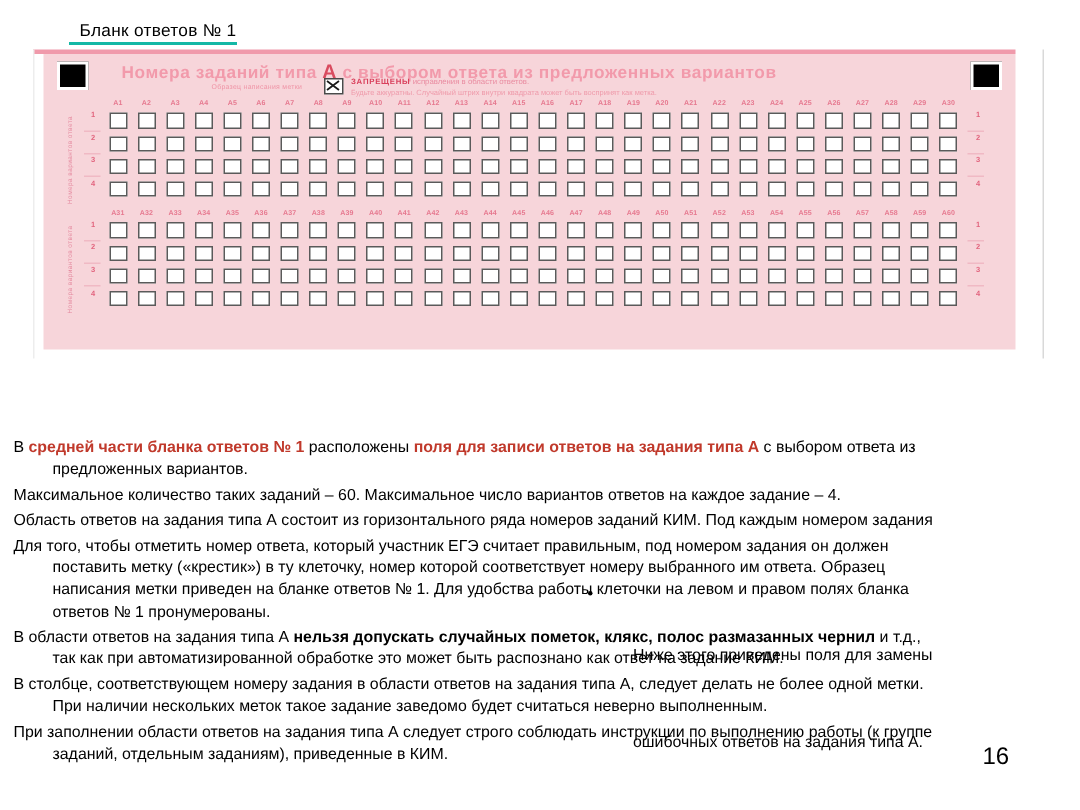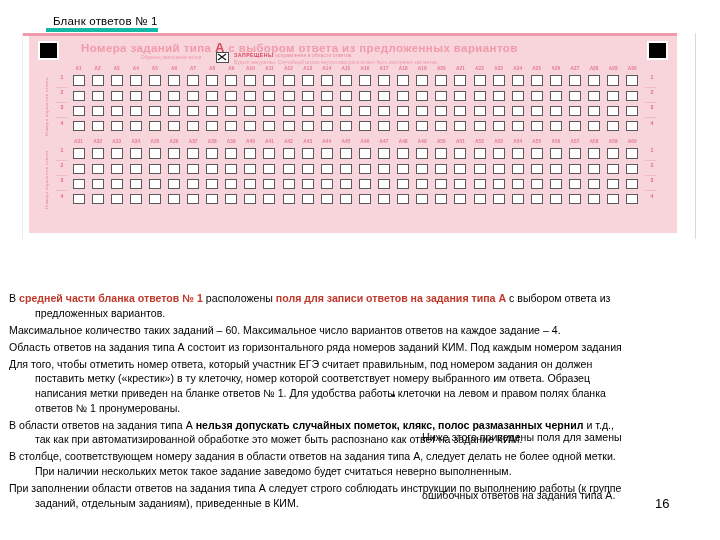--- a/index.html
+++ b/index.html
@@ -16,21 +16,21 @@
     background: #ffffff;
   }
 
   
   .slide-title {
     position: absolute;
     left: 46px; top: 15px;
     font-size: 11.5px;
     color: #000000;
     letter-spacing: 0.2px;
-    border-bottom: 4px solid #14b8a6;
+    border-bottom: 2px solid #14b8a6;
     padding-bottom: 1px;
     white-space: nowrap;
     padding-left: 7px;
   }
 
   
   .form-wrap {
     position: absolute;
     left: 22px; top: 33px;
     width: 675px; height: 206px;
@@ -208,21 +208,21 @@
     position: absolute;
     left: 392px; top: 394px;
     width: 3px; height: 3px;
     background: #000;
     border-radius: 50%;
   }
 
   .page-num {
     position: absolute;
     left: 655px; top: 496px;
-    font-size: 13px;
+    font-size: 16px;
     color: #000000;
   }
 </style>
 </head>
 <body>
 
 <div id="slide">
 
   <div class="slide-title">Бланк ответов № 1</div>
 

